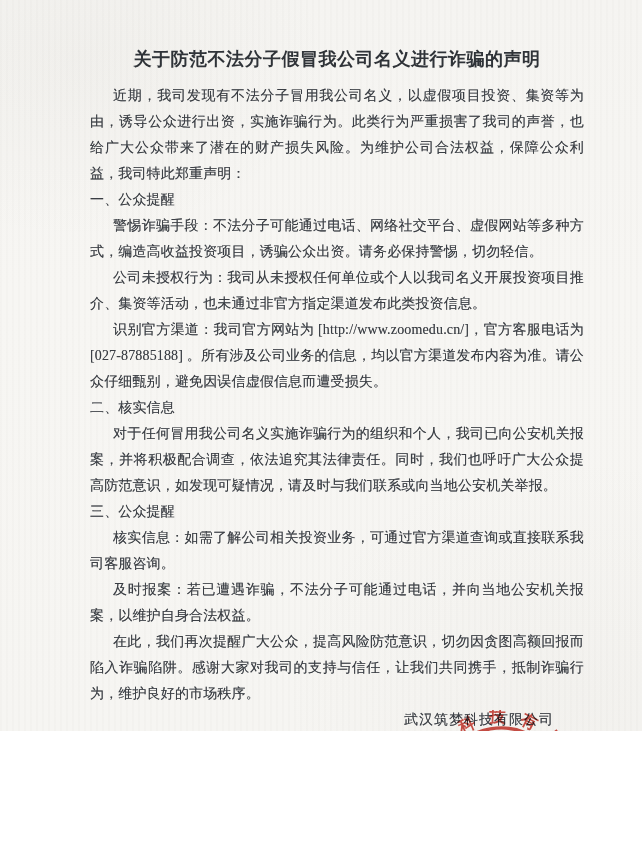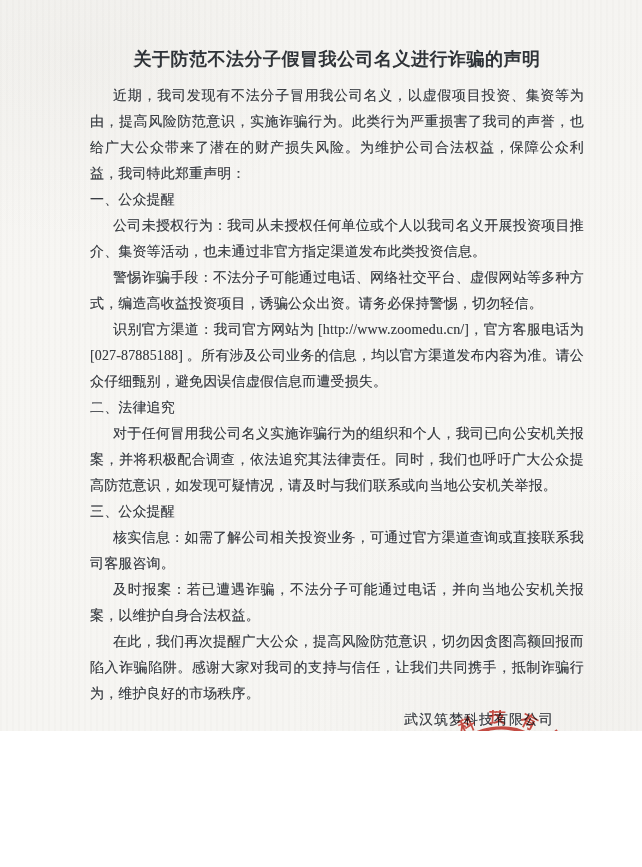--- a/index.html
+++ b/index.html
@@ -78,31 +78,31 @@
 </head>
 <body>
 
 <div class="sheet">
 
   <div class="content">
     <h1 class="title">关于防范不法分子假冒我公司名义进行诈骗的声明</h1>
 
     <div class="doc">
 
-        <p class="p-para">近期，我司发现有不法分子冒用我公司名义，以虚假项目投资、集资等为由，提高风险防范意识，实施诈骗行为。此类行为严重损害了我司的声誉，也给广大公众带来了潜在的财产损失风险。为维护公司合法权益，保障公众利益，我司特此郑重声明：</p>
+        <p class="p-para">近期，我司发现有不法分子冒用我公司名义，以虚假项目投资、集资等为由，诱导公众进行出资，实施诈骗行为。此类行为严重损害了我司的声誉，也给广大公众带来了潜在的财产损失风险。为维护公司合法权益，保障公众利益，我司特此郑重声明：</p>
 
         <p class="p-heading">一、公众提醒</p>
 
+        <p class="p-para">警惕诈骗手段：不法分子可能通过电话、网络社交平台、虚假网站等多种方式，编造高收益投资项目，诱骗公众出资。请务必保持警惕，切勿轻信。</p>
+
         <p class="p-para">公司未授权行为：我司从未授权任何单位或个人以我司名义开展投资项目推介、集资等活动，也未通过非官方指定渠道发布此类投资信息。</p>
-
-        <p class="p-para">警惕诈骗手段：不法分子可能通过电话、网络社交平台、虚假网站等多种方式，编造高收益投资项目，诱骗公众出资。请务必保持警惕，切勿轻信。</p>
 
         <p class="p-para">识别官方渠道：我司官方网站为 [http://www.zoomedu.cn/]，官方客服电话为 [027-87885188] 。所有涉及公司业务的信息，均以官方渠道发布内容为准。请公众仔细甄别，避免因误信虚假信息而遭受损失。</p>
 
-        <p class="p-heading">二、法律追究</p>
+        <p class="p-heading">二、核实信息</p>
 
         <p class="p-para">对于任何冒用我公司名义实施诈骗行为的组织和个人，我司已向公安机关报案，并将积极配合调查，依法追究其法律责任。同时，我们也呼吁广大公众提高防范意识，如发现可疑情况，请及时与我们联系或向当地公安机关举报。</p>
 
         <p class="p-heading">三、公众提醒</p>
 
 
         <p class="p-para">核实信息：如需了解公司相关投资业务，可通过官方渠道查询或直接联系我司客服咨询。</p>
 
         <p class="p-para">及时报案：若已遭遇诈骗，不法分子可能通过电话，并向当地公安机关报案，以维护自身合法权益。</p>
 

